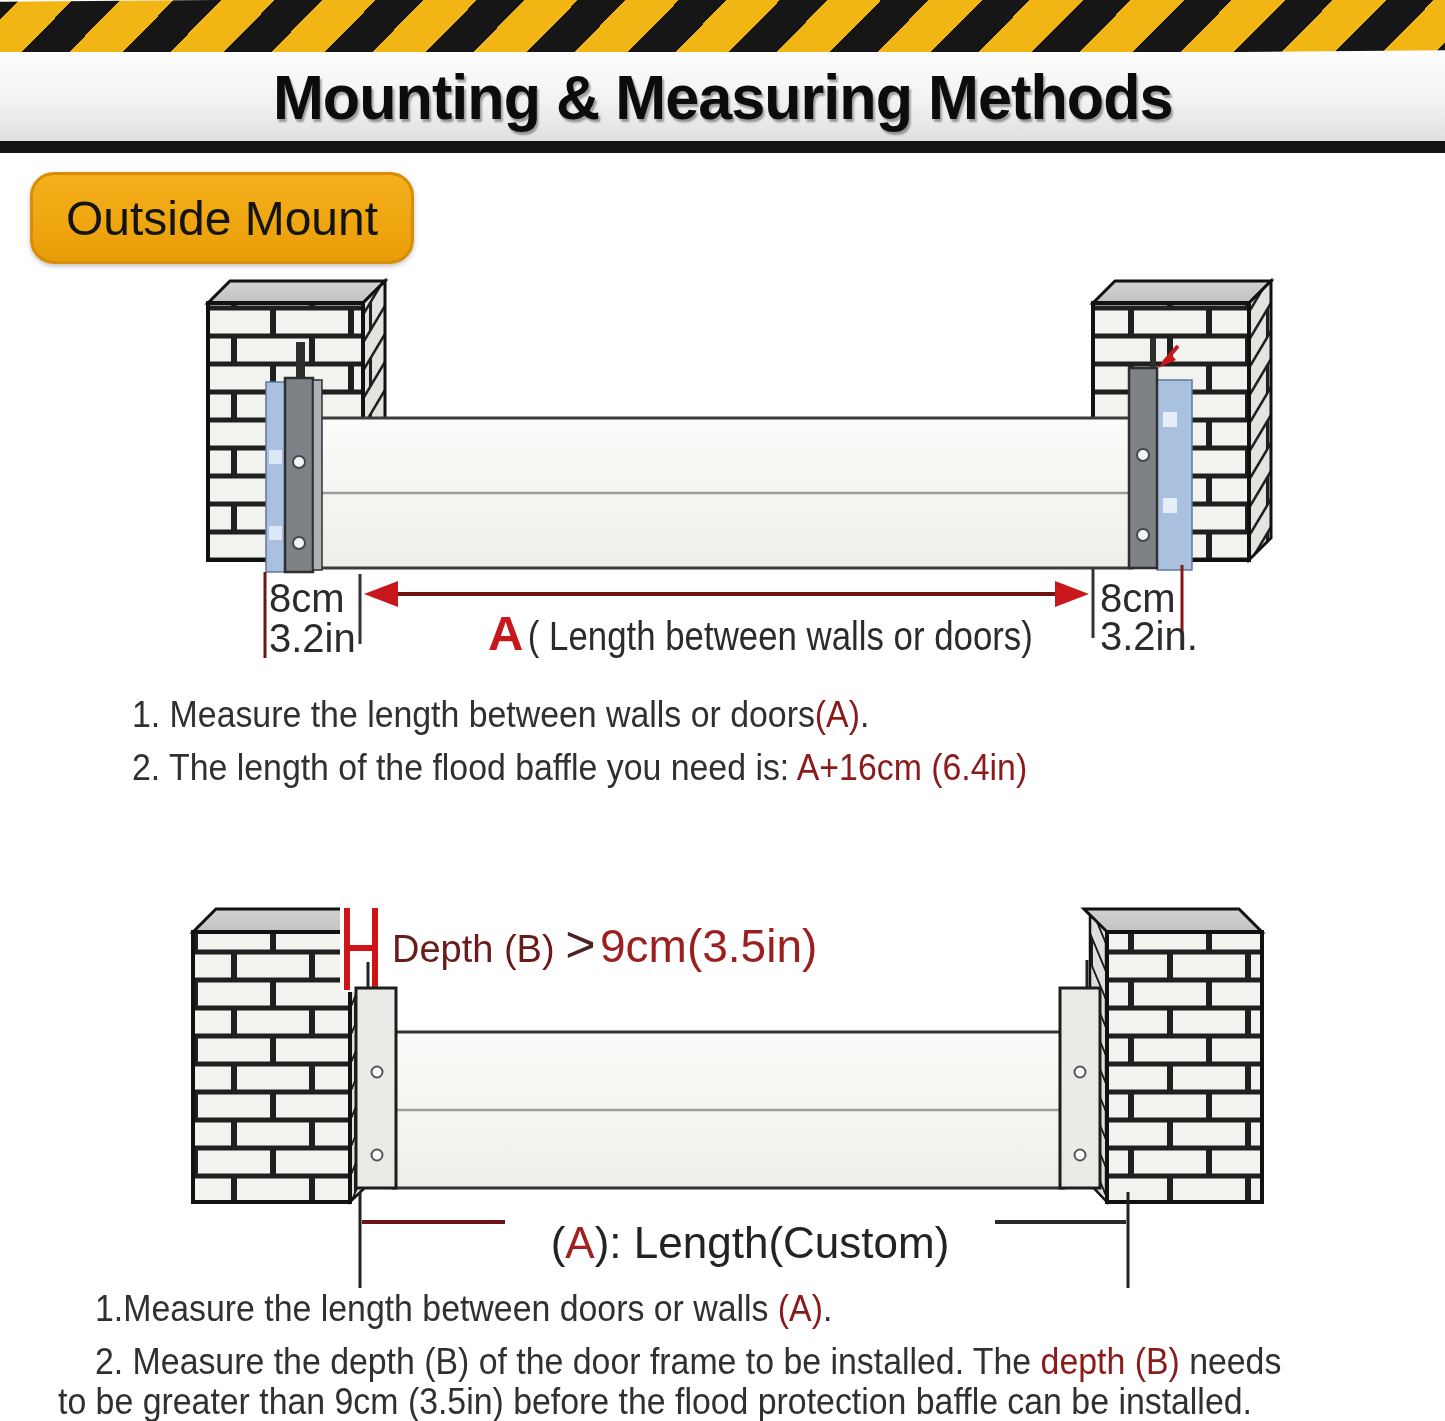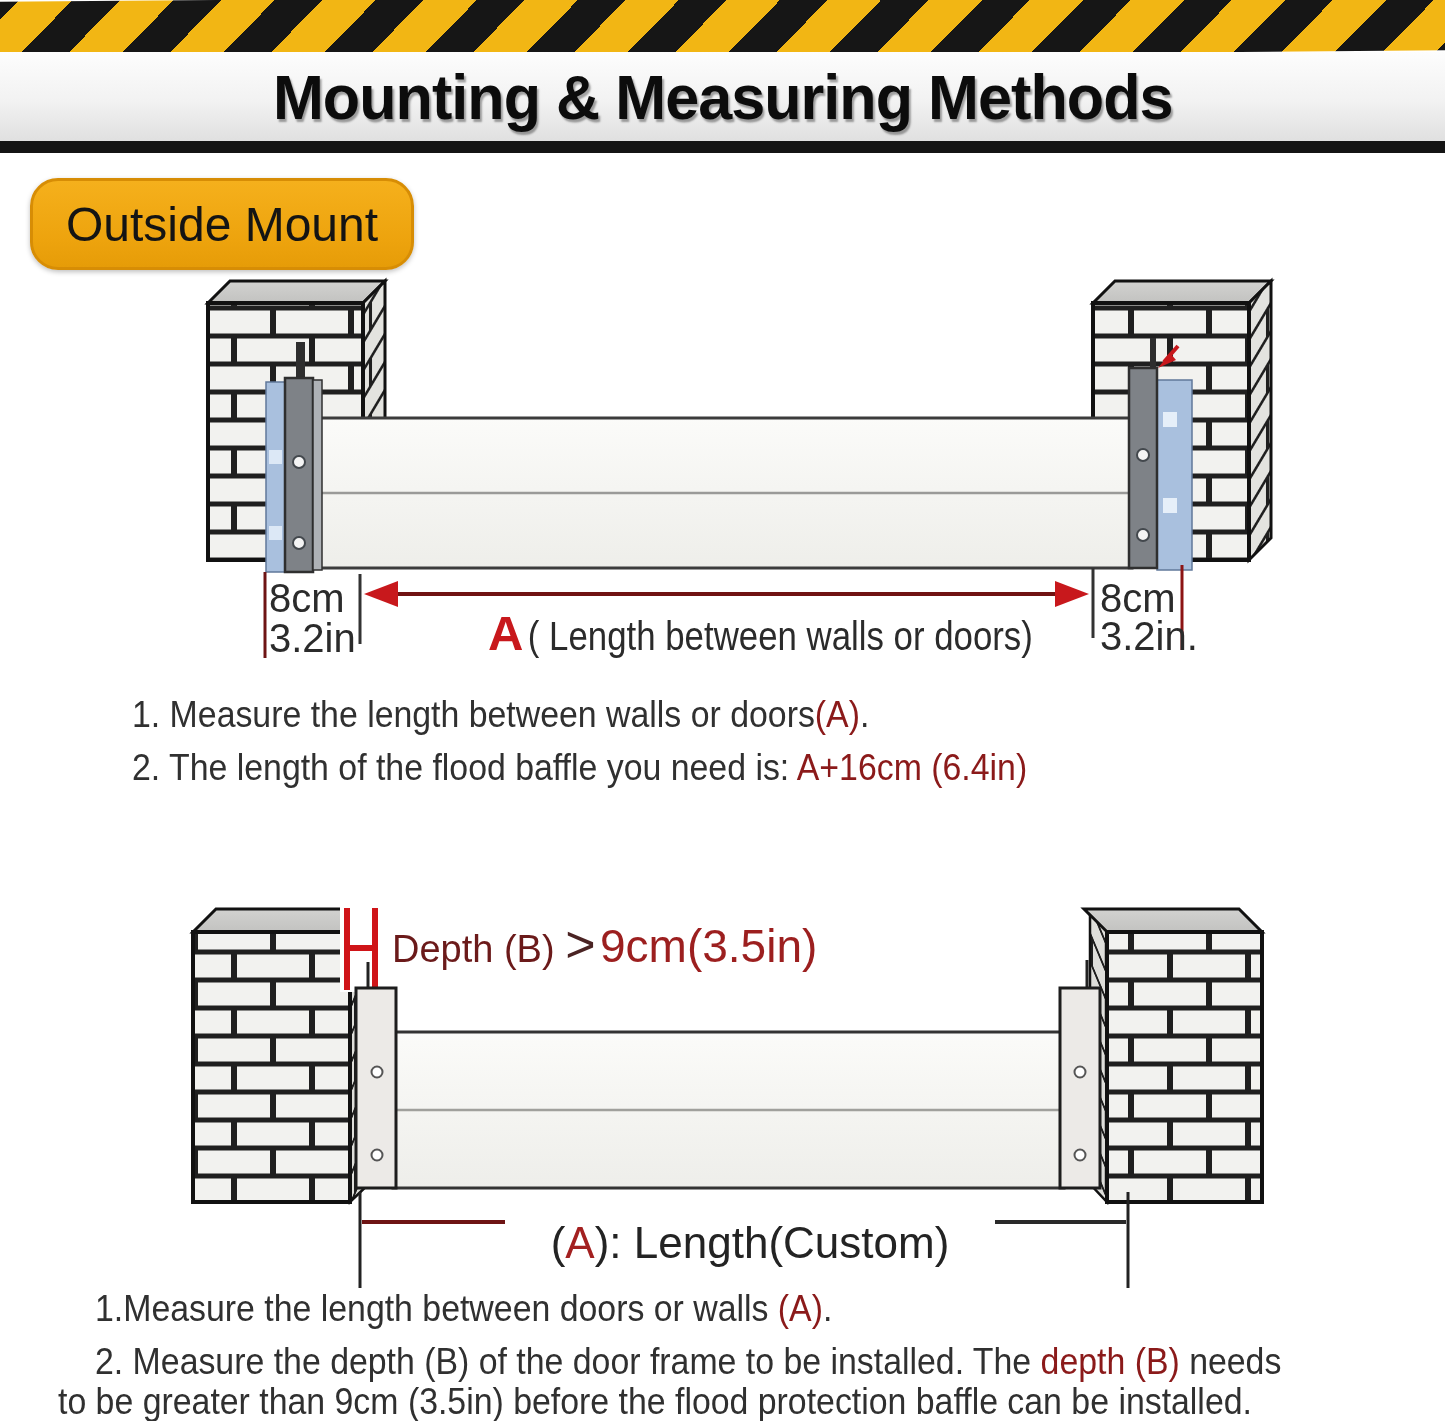--- a/index.html
+++ b/index.html
@@ -26,21 +26,21 @@
   }
   .divider-bar{position:absolute;top:141px;left:0;width:1445px;height:12px;background:#141414;z-index:3;}
   
   .badge{
     position:absolute;left:30px;width:378px;height:86px;border-radius:24px;
     background:linear-gradient(180deg,#f5b01c 0%,#eda30d 70%,#e69c08 100%);
     border:3px solid #d78d05;box-shadow:0 2px 5px rgba(0,0,0,0.25);
     display:flex;align-items:center;justify-content:center;
     font-size:48px;color:#141414;white-space:nowrap;
   }
-  .badge-outside{top:178px;border-radius:28px;}
+  .badge-outside{top:172px;}
   .badge-inside{top:807px;}
   
   .diagram{position:absolute;left:0;width:1445px;}
   .svg-outside{top:268px;height:396px;}
   .svg-inside{top:900px;height:392px;}
   svg text{font-family:"Liberation Sans",sans-serif;}
   .dim-num{font-size:40px;fill:#2b2b2b;}
   .letter-a{font-size:49px;font-weight:bold;fill:#c8181c;}
   .span-desc{font-size:41px;fill:#2b2b2b;}
   .depth-label{font-size:38px;fill:#6b1a1a;}

